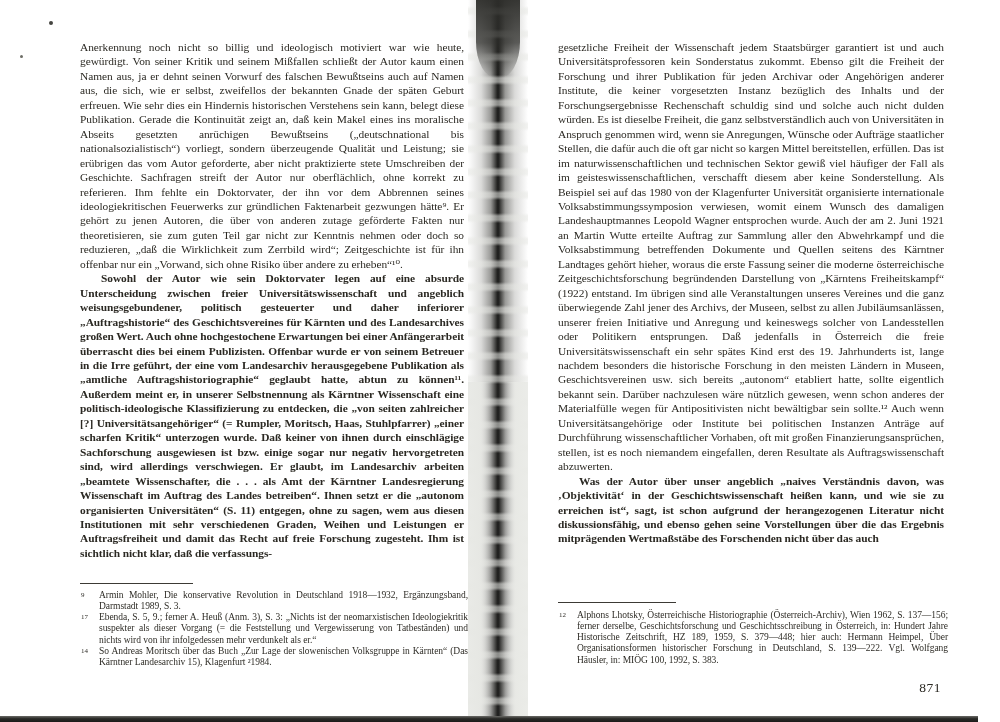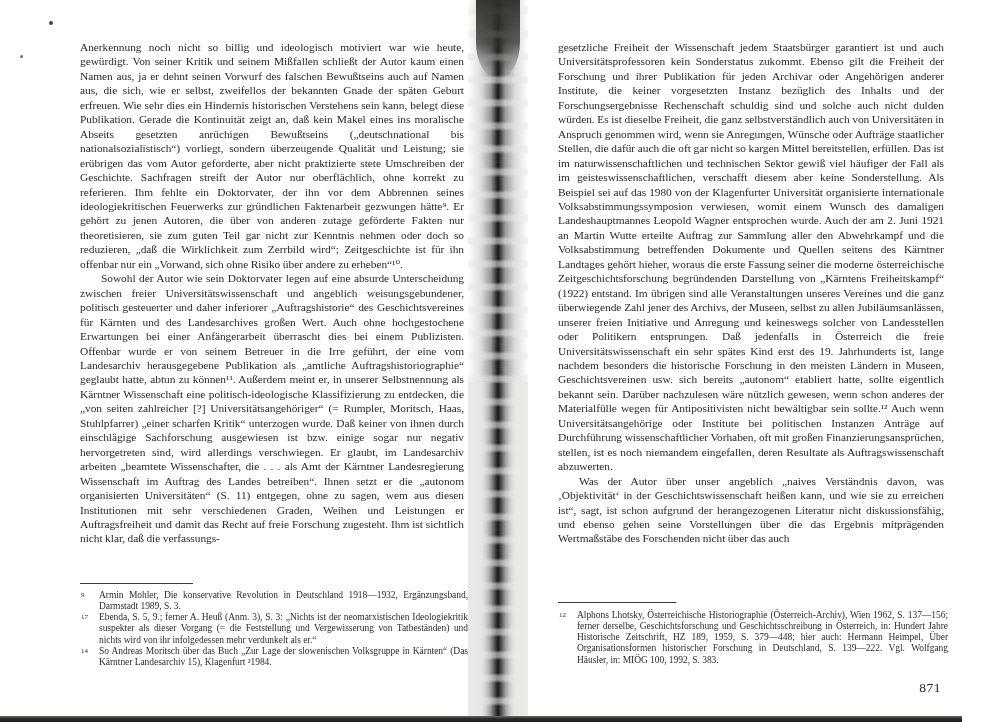--- a/index.html
+++ b/index.html
@@ -1,29 +1,30 @@
 <!DOCTYPE html>
 <html lang="de"><head>
 <meta charset="utf-8">
 <style>
   html,body{margin:0;padding:0;}
   body{background:#ffffff;font-family:"Liberation Serif","DejaVu Serif",serif;}
   .scan{
     position:relative;width:962px;height:722px;overflow:hidden;
     background:linear-gradient(90deg,#e5e6e2 0%,#e9eae6 18%,#e7e8e4 46%,#e7e8e4 54%,#eaebe7 80%,#eff0ec 97%,#ececе8 100%);
+    padding-left:16px;
   }
   
   .text-col{position:absolute;top:40px;color:#2b2923;}
   .col-left{left:80px;width:384px;}
   .col-right{left:558px;width:386px;}
   .para{
     margin:0;font-size:11.4px;line-height:14.45px;text-align:justify;
     letter-spacing:-0.05px;word-spacing:-0.2px;
   }
-  .para.indent{text-indent:21px;}
+  .para.indent{text-indent:21px;font-weight:bold;}
   
   .fn-rule{position:absolute;height:0;border-top:1.6px solid #3c3a35;}
   .fn-rule-left{left:80px;top:583px;width:113px;}
   .fn-rule-right{left:558px;top:602px;width:118px;}
   .footnotes{position:absolute;color:#2e2c26;}
   .fns-left{left:80px;top:590px;width:388px;}
   .fns-right{left:558px;top:610px;width:390px;}
   .fn{
     position:relative;margin:0;padding-left:19px;
     font-size:9.5px;line-height:11.15px;text-align:justify;

